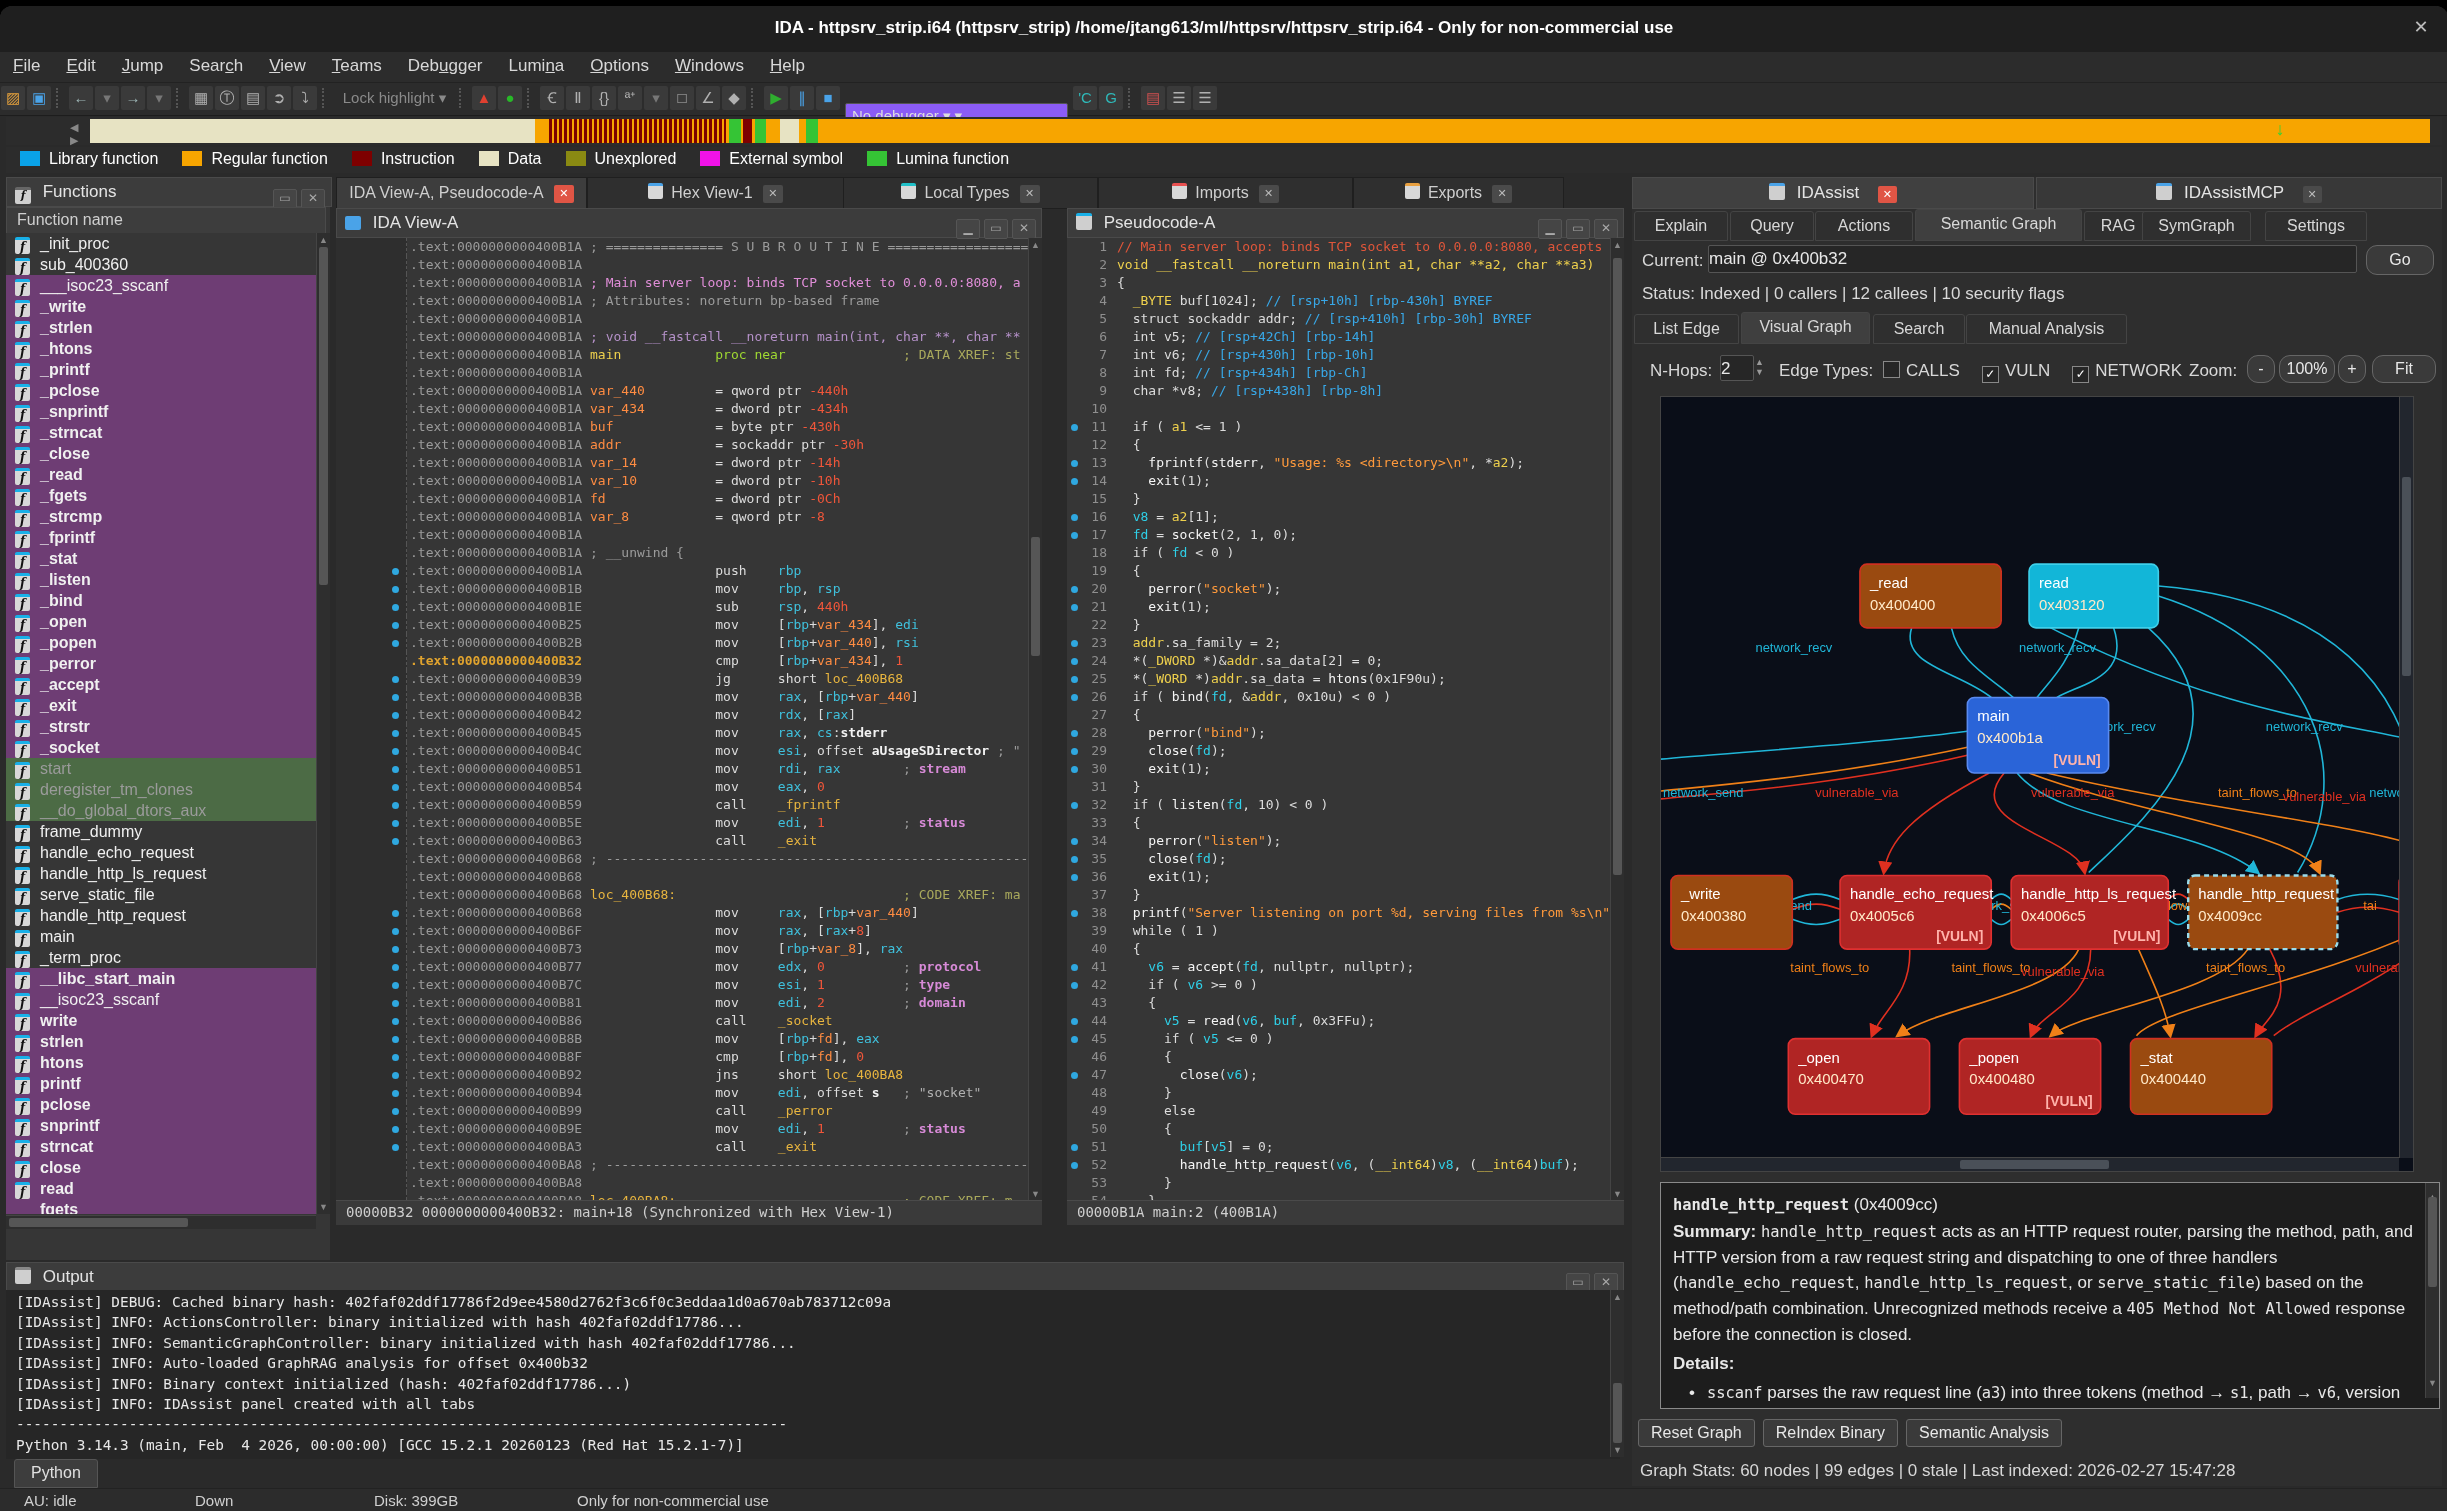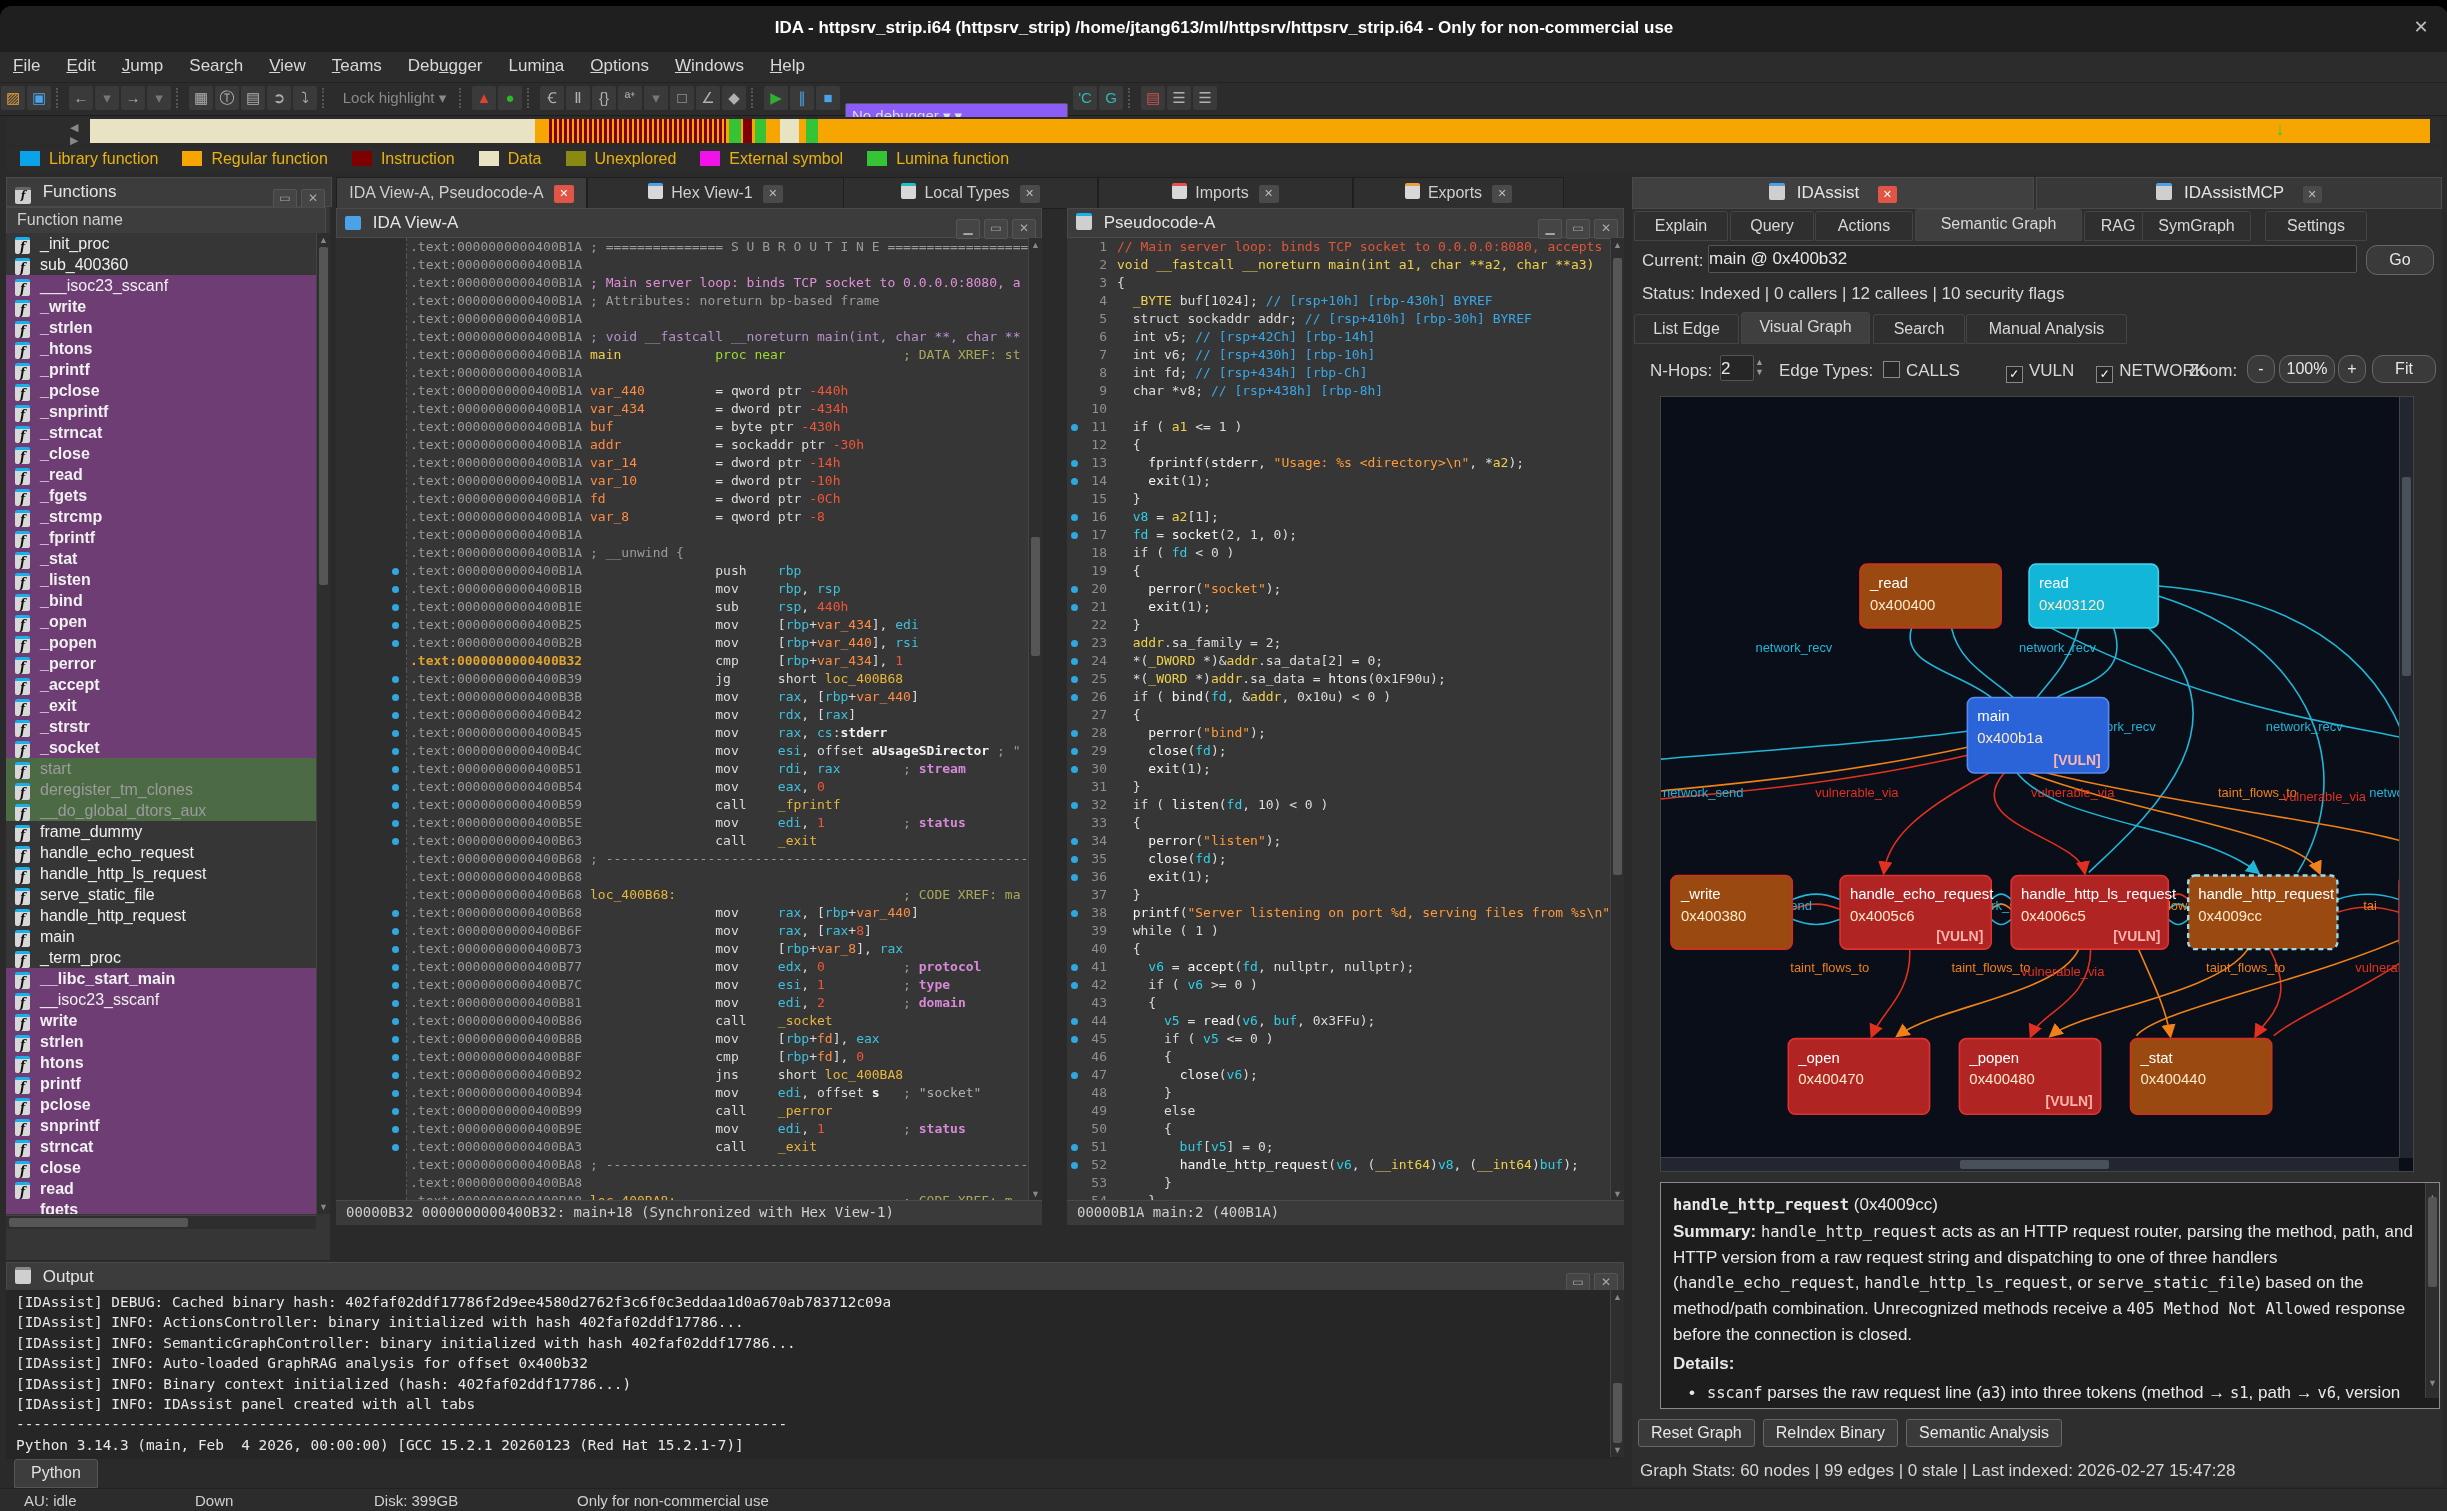--- a/index.html
+++ b/index.html
@@ -14,21 +14,21 @@
   .menuitem{display:inline-block;color:#d8d8d8;font-size:17px;padding:4px 13px;}
   #toolbar{left:0;top:77px;width:2448px;height:32px;background:#2c2c2c;border-bottom:1px solid #1d1d1d;color:#b8b8b8;}
   .tbtn{display:inline-block;min-width:24px;height:24px;line-height:24px;text-align:center;font-size:15px;margin:3px 1px;vertical-align:top;border-radius:2px;}
   .tsep{display:inline-block;width:6px;height:20px;margin:5px 4px;border-left:2px dotted #555;vertical-align:top;}
   .tcombo{display:inline-block;height:24px;line-height:24px;background:#8b5cf6;border:1px solid #555;color:#ddd;font-size:15px;padding:0 6px;margin:20px 4px;vertical-align:top;border-radius:2px;}
   
   #navband{left:6px;top:111px;width:2436px;height:28px;background:#2c2c2c;}
   #band{position:absolute;left:84px;top:2px;width:2340px;height:24px;background:#f7a500;}
   .bseg{position:absolute;top:0;height:24px;}
   #bandarrow{position:absolute;top:0;color:#35d435;font-size:18px;font-weight:bold;}
-  #legend{left:6px;top:141px;width:2436px;height:26px;background:#2c2c2c;font-size:16px;color:#eab308;}
+  #legend{left:6px;top:141px;width:2436px;height:26px;background:#2c2c2c;font-size:16px;color:#ffffff;}
   .lgi{display:inline-block;margin:3px 10px 0 14px;}
   .lgsw{display:inline-block;width:20px;height:15px;vertical-align:-2px;margin-right:9px;}
   
   .ptitle{background:#3c3c3c;border:1px solid #4a4a4a;color:#e4e4e4;font-size:17px;line-height:28px;padding-left:8px;}
   .winbtns{position:absolute;right:6px;top:5px;}
   .wb{display:inline-block;width:22px;height:18px;line-height:17px;text-align:center;color:#aaa;font-size:12px;background:#454545;border:1px solid #555;margin-left:4px;border-radius:2px;}
   .icon16{display:inline-block;width:16px;height:14px;border-radius:2px;vertical-align:-2px;margin-right:7px;}
   
   #fpanel{left:6px;top:171px;width:324px;height:1083px;background:#363636;}
   #fpanel .ptitle{position:absolute;left:0;top:0;width:316px;height:28px;}
@@ -260,21 +260,21 @@
         <div class="atab" style="left: 2px; width: 103px;">List Edge</div>
         <div class="atab active" style="left: 109px; width: 127px;">Visual Graph</div>
         <div class="atab" style="left: 241px; width: 90px;">Search</div>
         <div class="atab" style="left: 334px; width: 159px;">Manual Analysis</div>
       </div>
 
     <span class="arow" style="left:18px;top:184px;">N-Hops:</span>
     <div class="ainput" style="left:88px;top:178px;width:32px;height:24px;">2</div>
     <span style="position:absolute;left:123px;top:180px;color:#999;font-size:9px;">▲<br>▼</span>
     <span class="arow" style="left:147px;top:184px;">Edge Types:</span>
-    <span class="arow" id="edgechecks" style="left:251px;top:184px;"><span style="margin-right: 22px;"><span class="chk"></span>CALLS</span><span style="margin-right: 22px; margin-left: 24px;"><span class="chk">✓</span>VULN</span><span style="margin-right: 22px;"><span class="chk">✓</span>NETWORK</span></span>
+    <span class="arow" id="edgechecks" style="left:251px;top:184px;"><span style="margin-right: 22px;"><span class="chk"></span>CALLS</span><span style="margin-right: 22px;"><span class="chk">✓</span>VULN</span><span style="margin-right: 22px;"><span class="chk">✓</span>NETWORK</span></span>
     <span class="arow" style="left:557px;top:184px;">Zoom:</span>
     <div class="abtn" style="left:615px;top:178px;width:26px;height:26px;line-height:25px;">-</div>
     <div class="abtn" style="left:647px;top:178px;width:54px;height:26px;line-height:25px;">100%</div>
     <div class="abtn" style="left:706px;top:178px;width:26px;height:26px;line-height:25px;">+</div>
     <div class="abtn" style="left:740px;top:178px;width:62px;height:26px;line-height:25px;">Fit</div>
 
     <div id="graphbox">
       <svg id="gsvg" width="752" height="774" viewBox="0 0 756 778" xmlns="http://www.w3.org/2000/svg">
           <marker id="mcy" markerWidth="9" markerHeight="9" refX="7" refY="4.5" orient="auto">
             <path d="M0,0 L9,4.5 L0,9 z" fill="#20b6d8"></path>

